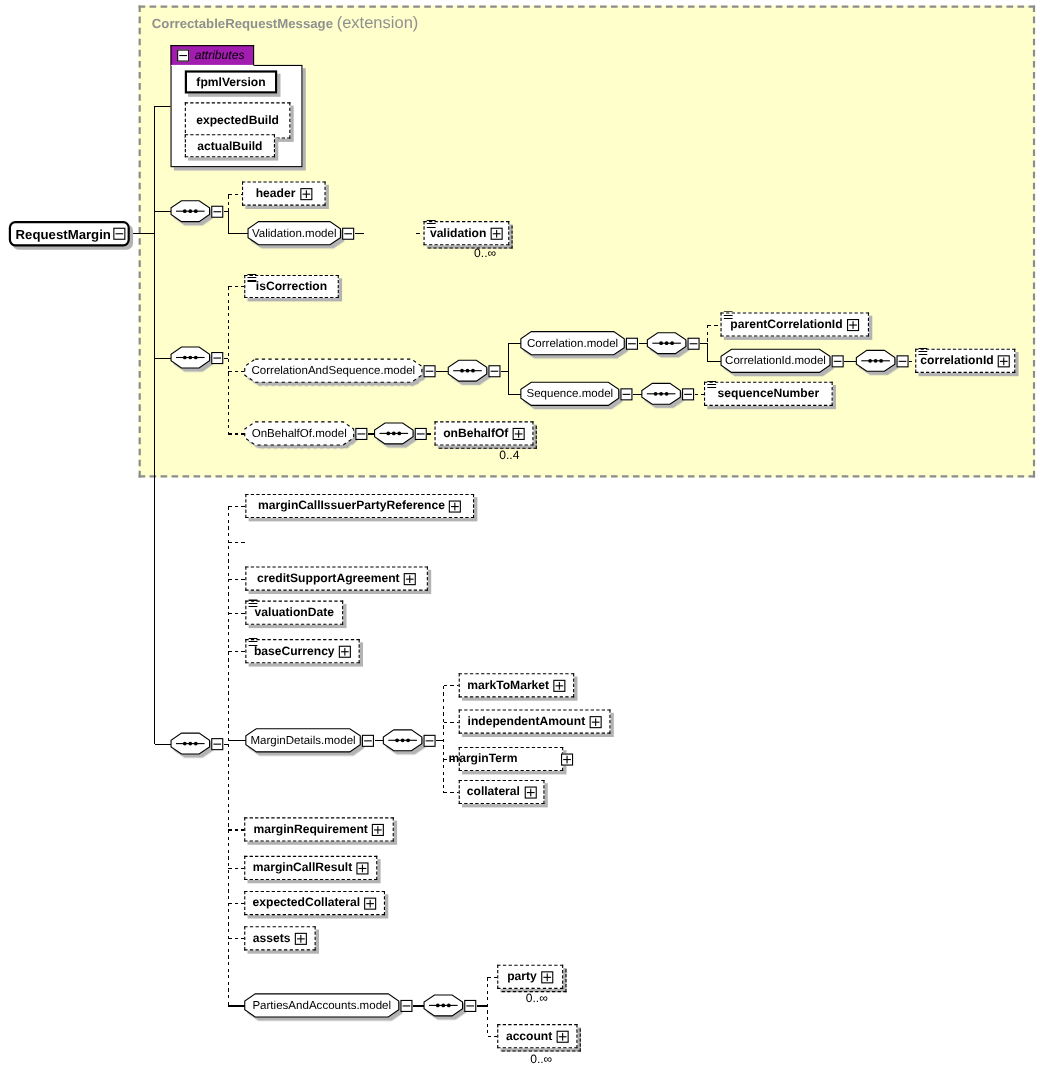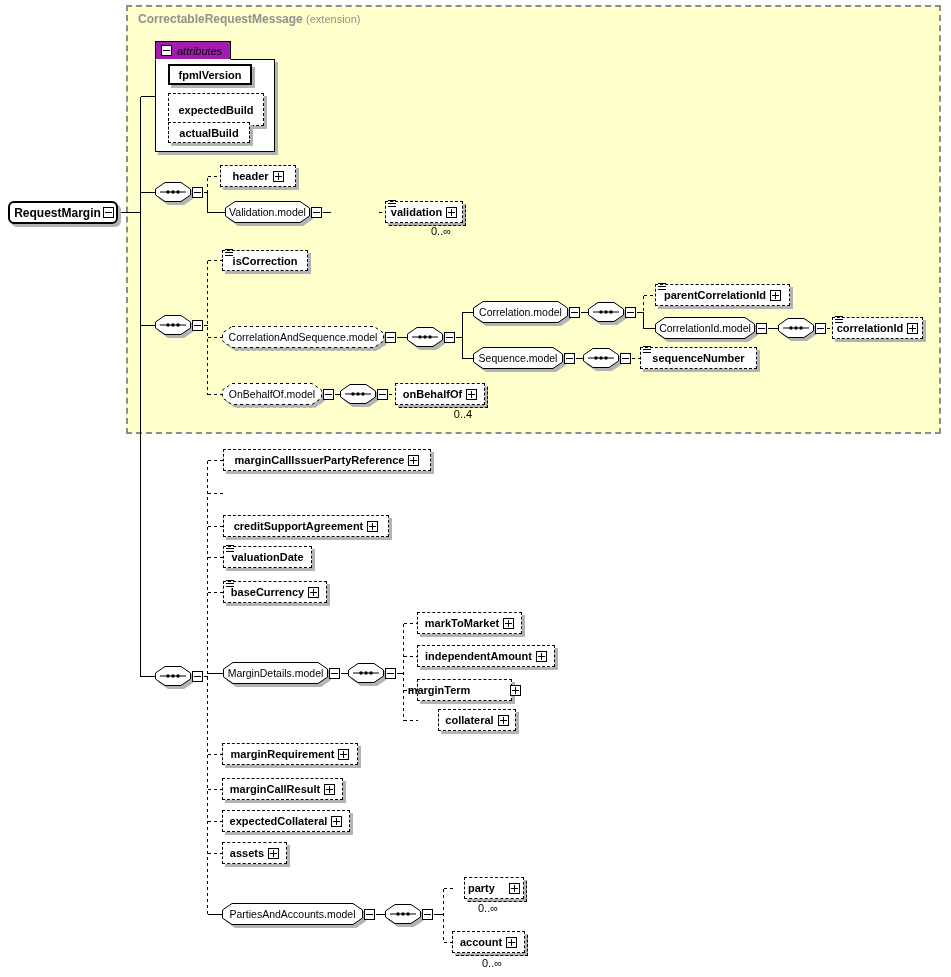--- a/index.html
+++ b/index.html
@@ -9,21 +9,21 @@
 
   .yellow-block { position:absolute; left:126px; top:5px; width:815px; height:429px;
                   background:#ffffcc; border:2px dashed #8c8c8c; z-index:1; }
 
   #wires { position:absolute; left:0; top:0; z-index:2; }
 
   .node { z-index:3; }
 
   .big-title { position:absolute; left:138px; top:12px; z-index:3; color:#909090;
                font-size:12px; font-weight:bold; white-space:nowrap; }
-  .big-title .suffix { font-weight:normal; font-size:11px; }
+  .big-title .suffix { font-weight:normal; font-size:15px; }
 
   
   .el { position:absolute; display:flex; align-items:center; justify-content:center;
         gap:4px; background:#fff; border:1px solid #000; font-weight:bold; font-size:11px;
         white-space:nowrap; box-shadow:3px 3px 0 #b3b3b3; padding:0 3px; }
   .el.dashed { border-style:dashed; }
   .el.thick  { border-width:2px; border-radius:6px; }
   .el.b2     { border-width:2px; }
   .el .lbl   { position:relative; }
 
@@ -334,41 +334,41 @@
     <span class="xbox plus"></span>
   </div>
   <div class="el dashed node" style="left:417px;top:645px;width:138px;height:22px;">
     <span class="lbl">independentAmount</span>
     <span class="xbox plus"></span>
   </div>
   <div class="el dashed node" style="left:417px;top:679px;width:95px;height:22px;gap:40px;">
     <span class="lbl">marginTerm</span>
     <span class="xbox plus"></span>
   </div>
-  <div class="el dashed node" style="left:417px;top:709px;width:78px;height:22px;margin-left:21px;">
+  <div class="el dashed node" style="left:417px;top:709px;width:78px;height:22px;">
     <span class="lbl">collateral</span>
     <span class="xbox plus"></span>
   </div>
   <div class="el dashed node" style="left:222px;top:743px;width:136px;height:22px;">
     <span class="lbl">marginRequirement</span>
     <span class="xbox plus"></span>
   </div>
   <div class="el dashed node" style="left:222px;top:778px;width:121px;height:22px;">
     <span class="lbl">marginCallResult</span>
     <span class="xbox plus"></span>
   </div>
   <div class="el dashed node" style="left:222px;top:810px;width:128px;height:22px;">
     <span class="lbl">expectedCollateral</span>
     <span class="xbox plus"></span>
   </div>
   <div class="el dashed node" style="left:222px;top:842px;width:65px;height:22px;">
     <span class="lbl">assets</span>
     <span class="xbox plus"></span>
   </div>
-  <div class="el dashed multi node" style="left:464px;top:877px;width:60px;height:22px;justify-content:space-between;">
+  <div class="el dashed multi node" style="left:452px;top:877px;width:60px;height:22px;">
     <span class="lbl">party</span>
     <span class="xbox plus"></span>
   </div>
   <div class="el dashed multi node" style="left:452px;top:931px;width:73px;height:22px;">
     <span class="lbl">account</span>
     <span class="xbox plus"></span>
   </div>
 
   <div class="card" style="left:419px;top:225px;">0..∞</div>
   <div class="card" style="left:441px;top:408px;">0..4</div>

